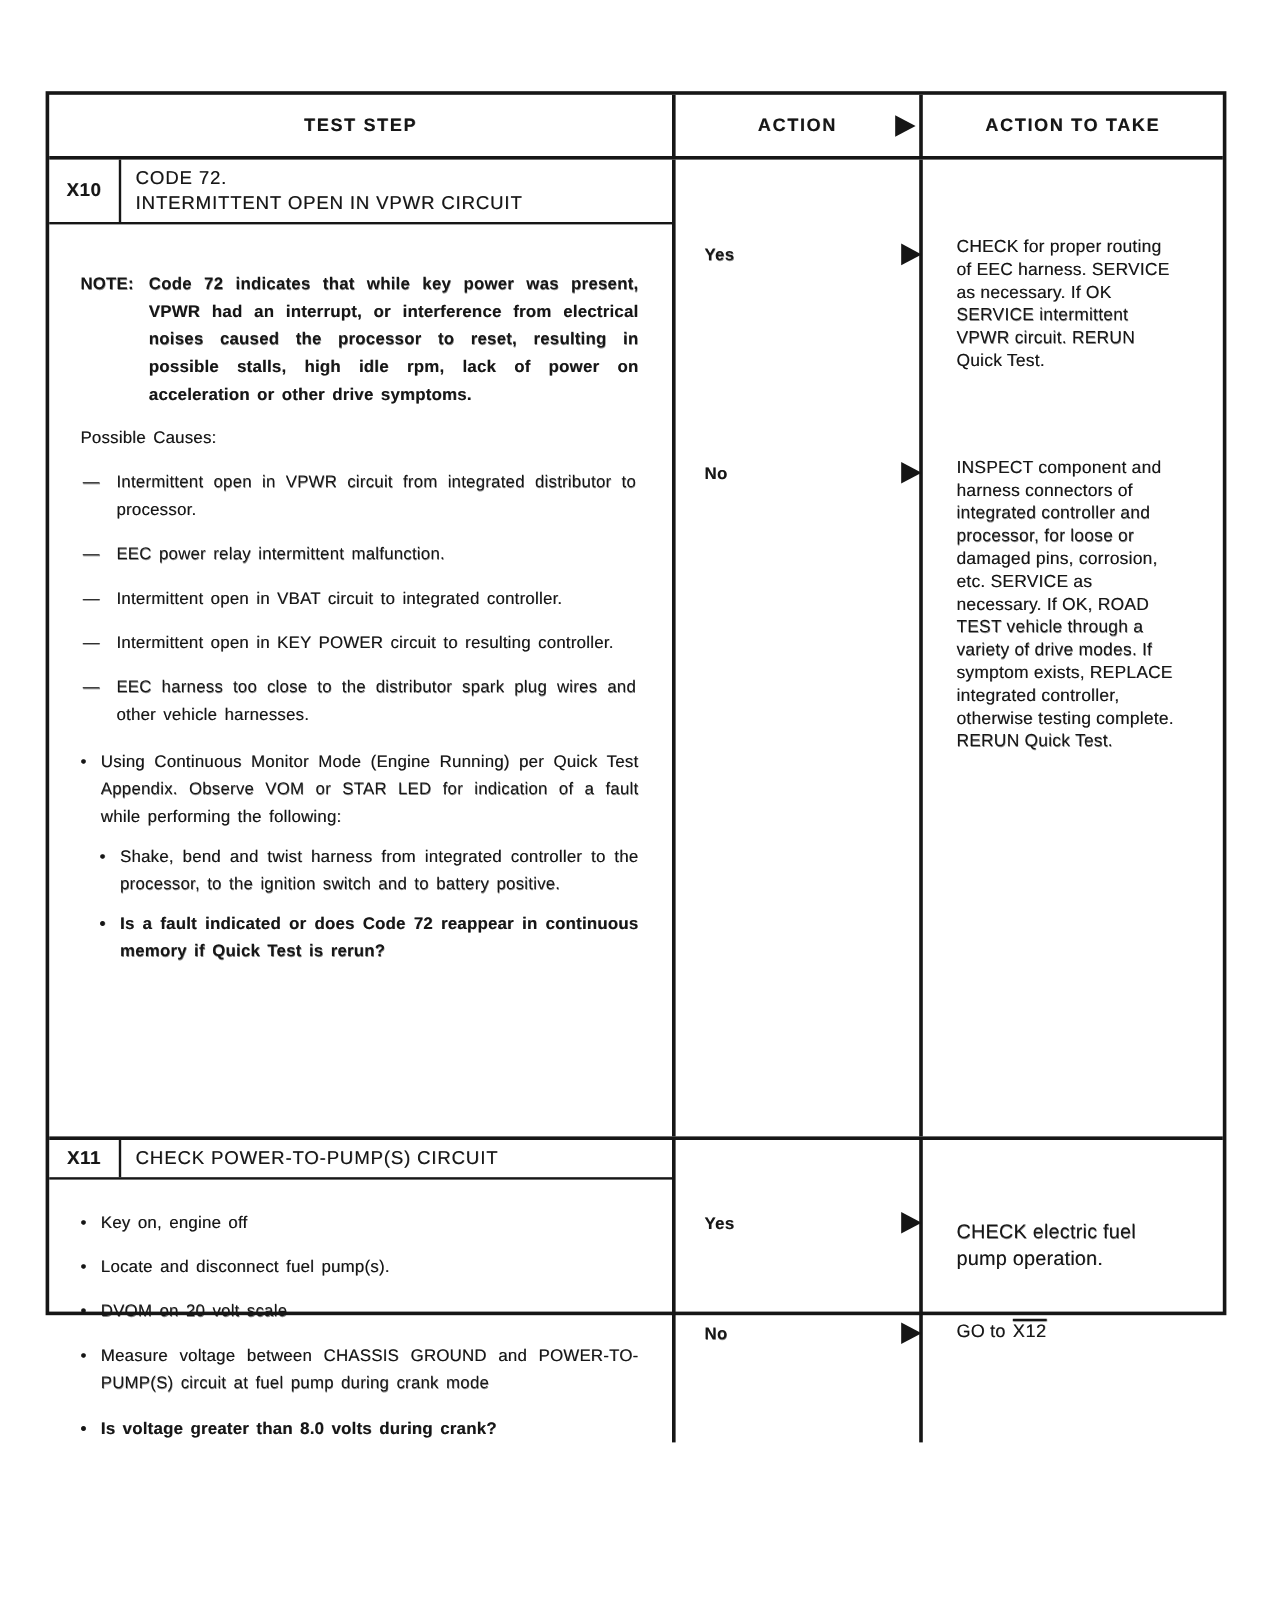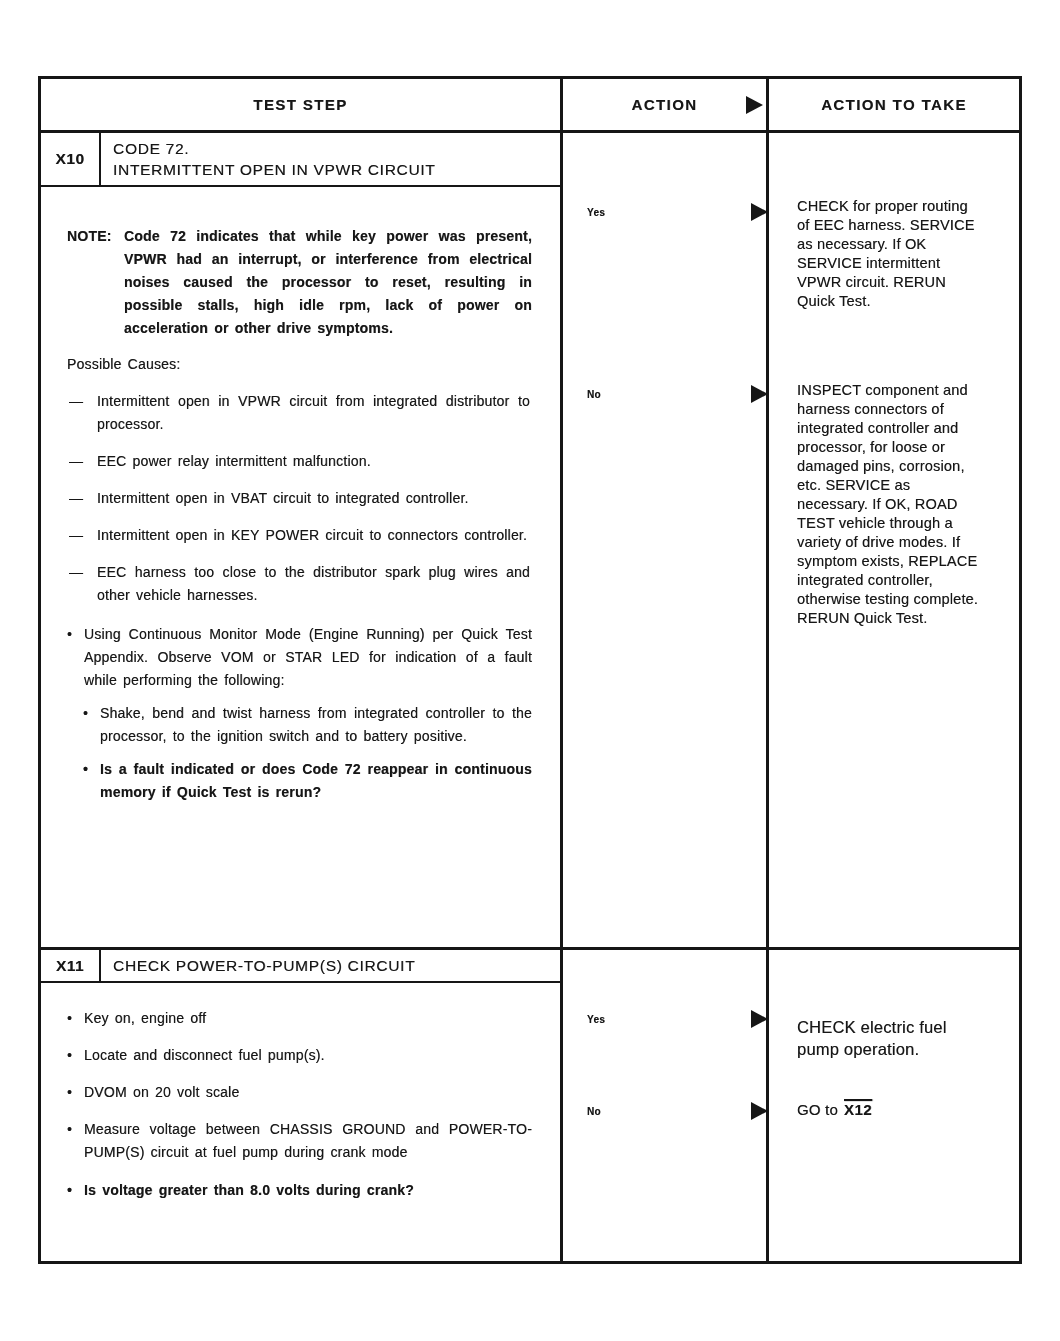--- a/index.html
+++ b/index.html
@@ -7,21 +7,21 @@
   body {
     width: 1060px; height: 1341px;
     position: relative;
     overflow: hidden;
     font-family: "Liberation Sans", "DejaVu Sans", sans-serif;
     color: #161616;
     text-shadow: 0.35px 0.25px 0.4px rgba(20,20,20,0.5);
   }
   .doc-table {
     position: absolute; left: 38px; top: 76px;
-    width: 984px; height: 1188px;
+    width: 984px; height: 1020px;
     border: 3px solid #161616;
     display: flex; flex-direction: column;
     background: #fff;
   }
   .thead { display: flex; flex: 0 0 54px; border-bottom: 3px solid #161616; }
   .col1 { flex: 0 0 522px; border-right: 3px solid #161616; position: relative; }
   .col2 { flex: 0 0 206px; border-right: 3px solid #161616; position: relative; }
   .col3 { flex: 1; position: relative; }
   .th {
     display: flex; align-items: center; justify-content: center;
@@ -54,29 +54,29 @@
   .cause-text { flex: 1; text-align: justify; padding-right: 2px; }
   .bullet { display: flex; margin-top: 16px; }
   .bullet-mark { flex: 0 0 17px; }
   .bullet-text { flex: 1; text-align: justify; }
   .bullet.sub { margin-left: 16px; margin-top: 10px; }
   .bullet.bold { font-weight: bold; }
   .result-row {
     position: absolute; left: 24px; right: -2px;
     display: flex; justify-content: space-between; align-items: center;
   }
-  .result-label { font-weight: bold; font-size: 10px; letter-spacing: 0.3px; }
+  .result-label { font-weight: bold; font-size: 14px; letter-spacing: 0.3px; }
   .action-para {
     position: absolute; left: 28px; right: 38px;
     font-size: 14.5px; line-height: 19px; letter-spacing: 0.2px;
   }
   .action-big { font-size: 16.5px; line-height: 22px; }
   .goto-line { font-size: 15px; }
   .goto-target {
-    font-weight: bold;
+    font-weight: normal;
     text-decoration: overline;
     text-decoration-thickness: 2px;
     letter-spacing: 0.5px;
     margin-left: 6px;
   }
   
   .x10-yes { top: 70px; }
   .x10-no  { top: 252px; }
   .x10-action-yes { top: 64px; }
   .x10-action-no  { top: 248px; }
@@ -131,21 +131,21 @@
         <div class="cause">
           <span class="cause-dash">—</span>
           <span class="cause-text">EEC power relay intermittent malfunction.</span>
         </div>
         <div class="cause">
           <span class="cause-dash">—</span>
           <span class="cause-text">Intermittent open in VBAT circuit to integrated controller.</span>
         </div>
         <div class="cause">
           <span class="cause-dash">—</span>
-          <span class="cause-text">Intermittent open in KEY POWER circuit to connectors controller.</span>
+          <span class="cause-text">Intermittent open in KEY POWER circuit to resulting controller.</span>
         </div>
         <div class="cause">
           <span class="cause-dash">—</span>
           <span class="cause-text">EEC harness too close to the distributor spark plug wires and other vehicle harnesses.</span>
         </div>
 
         <div class="bullet">
           <span class="bullet-mark">•</span>
           <span class="bullet-text">Using Continuous Monitor Mode (Engine Running) per Quick Test Appendix. Observe VOM or STAR LED for indication of a fault while performing the following:</span>
         </div>

